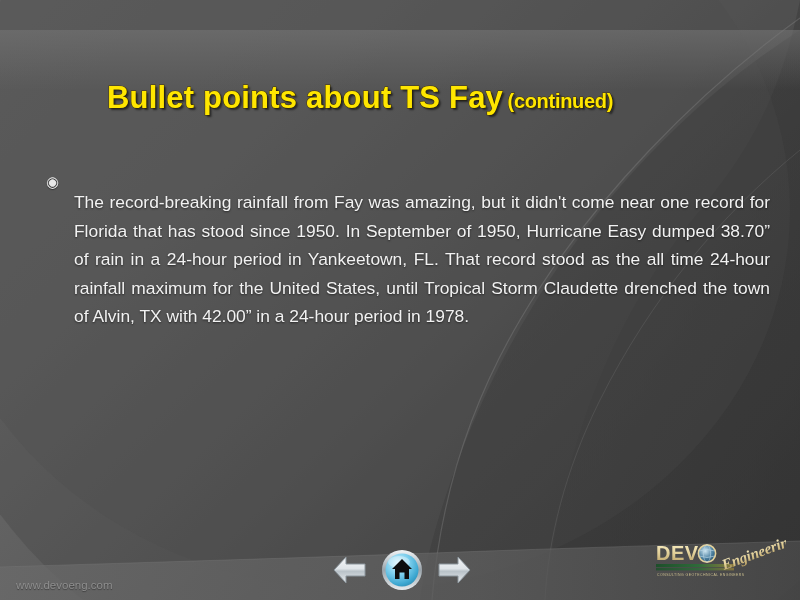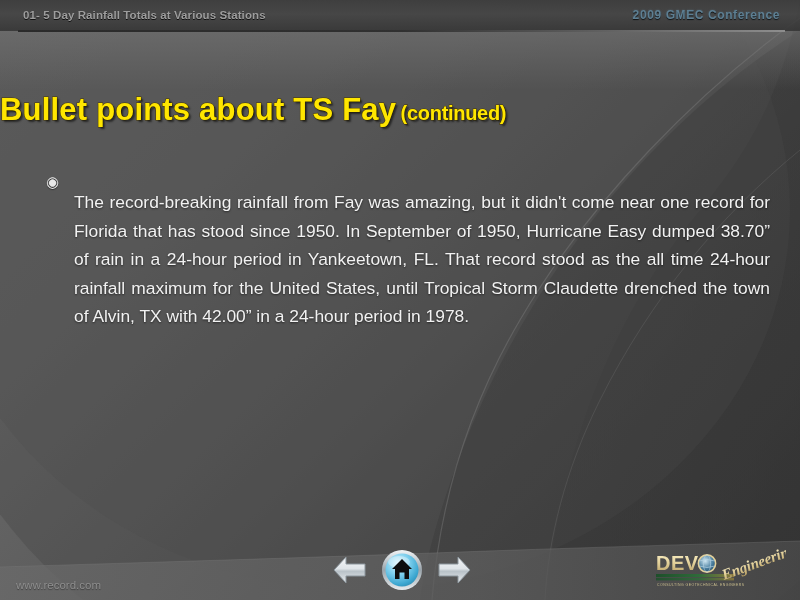--- a/index.html
+++ b/index.html
@@ -68,24 +68,24 @@
     font-weight: bold;
     letter-spacing: 0.6px;
     color: #5d7f93;
     text-shadow: 0 1px 1px rgba(0,0,0,0.8), 0 0 2px rgba(120,170,200,0.35);
     white-space: nowrap;
   }
 
   
   .title {
     position: absolute;
-    top: 92px;
+    top: 80px;
     left: 0;
     width: 720px;
-    text-align: left;
+    text-align: center;
     white-space: nowrap;
   }
   .title-main {
     font-size: 31px;
     font-weight: bold;
     color: #ffe600;
     letter-spacing: 0.2px;
     -webkit-text-stroke: 1.1px #4a3b00;
     paint-order: stroke fill;
     text-shadow: 2px 2px 2px rgba(0,0,0,0.55);
@@ -147,21 +147,21 @@
     display: flex;
     align-items: center;
     justify-content: space-between;
   }
   .nav svg { display: block; }
 
   
   .logo {
     position: absolute;
     right: 14px;
-    bottom: 6px;
+    bottom: 16px;
     width: 140px;
     height: 48px;
   }
   .logo svg { display: block; }
 </style>
 </head>
 <body>
 
 <div class="slide">
 
@@ -200,37 +200,31 @@
 
     <path d="M 800 18 C 700 90 590 200 520 320 C 470 405 440 500 432 600" fill="none" stroke="#8a8a8a" stroke-opacity="0.35" stroke-width="1.2"></path>
     <path d="M 800 150 C 720 215 650 300 600 400 C 565 470 548 540 545 600" fill="none" stroke="#8a8a8a" stroke-opacity="0.22" stroke-width="1"></path>
 
     <path d="M 0 567 C 160 562 300 558 460 552 C 600 547 710 544 800 541 L 800 600 L 0 600 Z" fill="url(#gBottom)" opacity="0.75"></path>
     <path d="M 0 567 C 160 562 300 558 460 552 C 600 547 710 544 800 541" fill="none" stroke="#7a7a7a" stroke-opacity="0.35" stroke-width="1"></path>
 
     <rect x="0" y="30" width="800" height="60" fill="url(#gTopGlow)"></rect>
   </svg>
 
-  <div class="header">
-    <div class="header-band"></div>
-    <div class="header-rule"></div>
-    <div class="header-left">01- 5 Day Rainfall Totals at Various Stations</div>
-    <div class="header-right">2009 GMEC Conference</div>
-  </div>
 
   <div class="title">
     <span class="title-main">Bullet points about TS Fay</span><span>&nbsp;</span><span class="title-sub">(continued)</span>
   </div>
 
   <div class="body-block">
     <div class="bullet-marker">◉</div>
     <div class="bullet-text">The record-breaking rainfall from Fay was amazing, but it didn't come near one record for Florida that has stood since 1950. In September of 1950, Hurricane Easy dumped 38.70” of rain in a 24-hour period in Yankeetown, FL. That record stood as the all time 24-hour rainfall maximum for the United States, until Tropical Storm Claudette drenched the town of Alvin, TX with 42.00” in a 24-hour period in 1978.</div>
   </div>
 
-  <div class="footer-url">www.record.com</div>
+  <div class="footer-url">www.devoeng.com</div>
 
   <div class="nav">
 
     <span>
       <svg width="36" height="32" viewBox="0 0 36 32">
         <defs>
           <linearGradient id="arrL" x1="0" y1="0" x2="0" y2="1">
             <stop offset="0%" stop-color="#f4f6f8"></stop>
             <stop offset="45%" stop-color="#dfe4e8"></stop>
             <stop offset="55%" stop-color="#b9c2c8"></stop>

